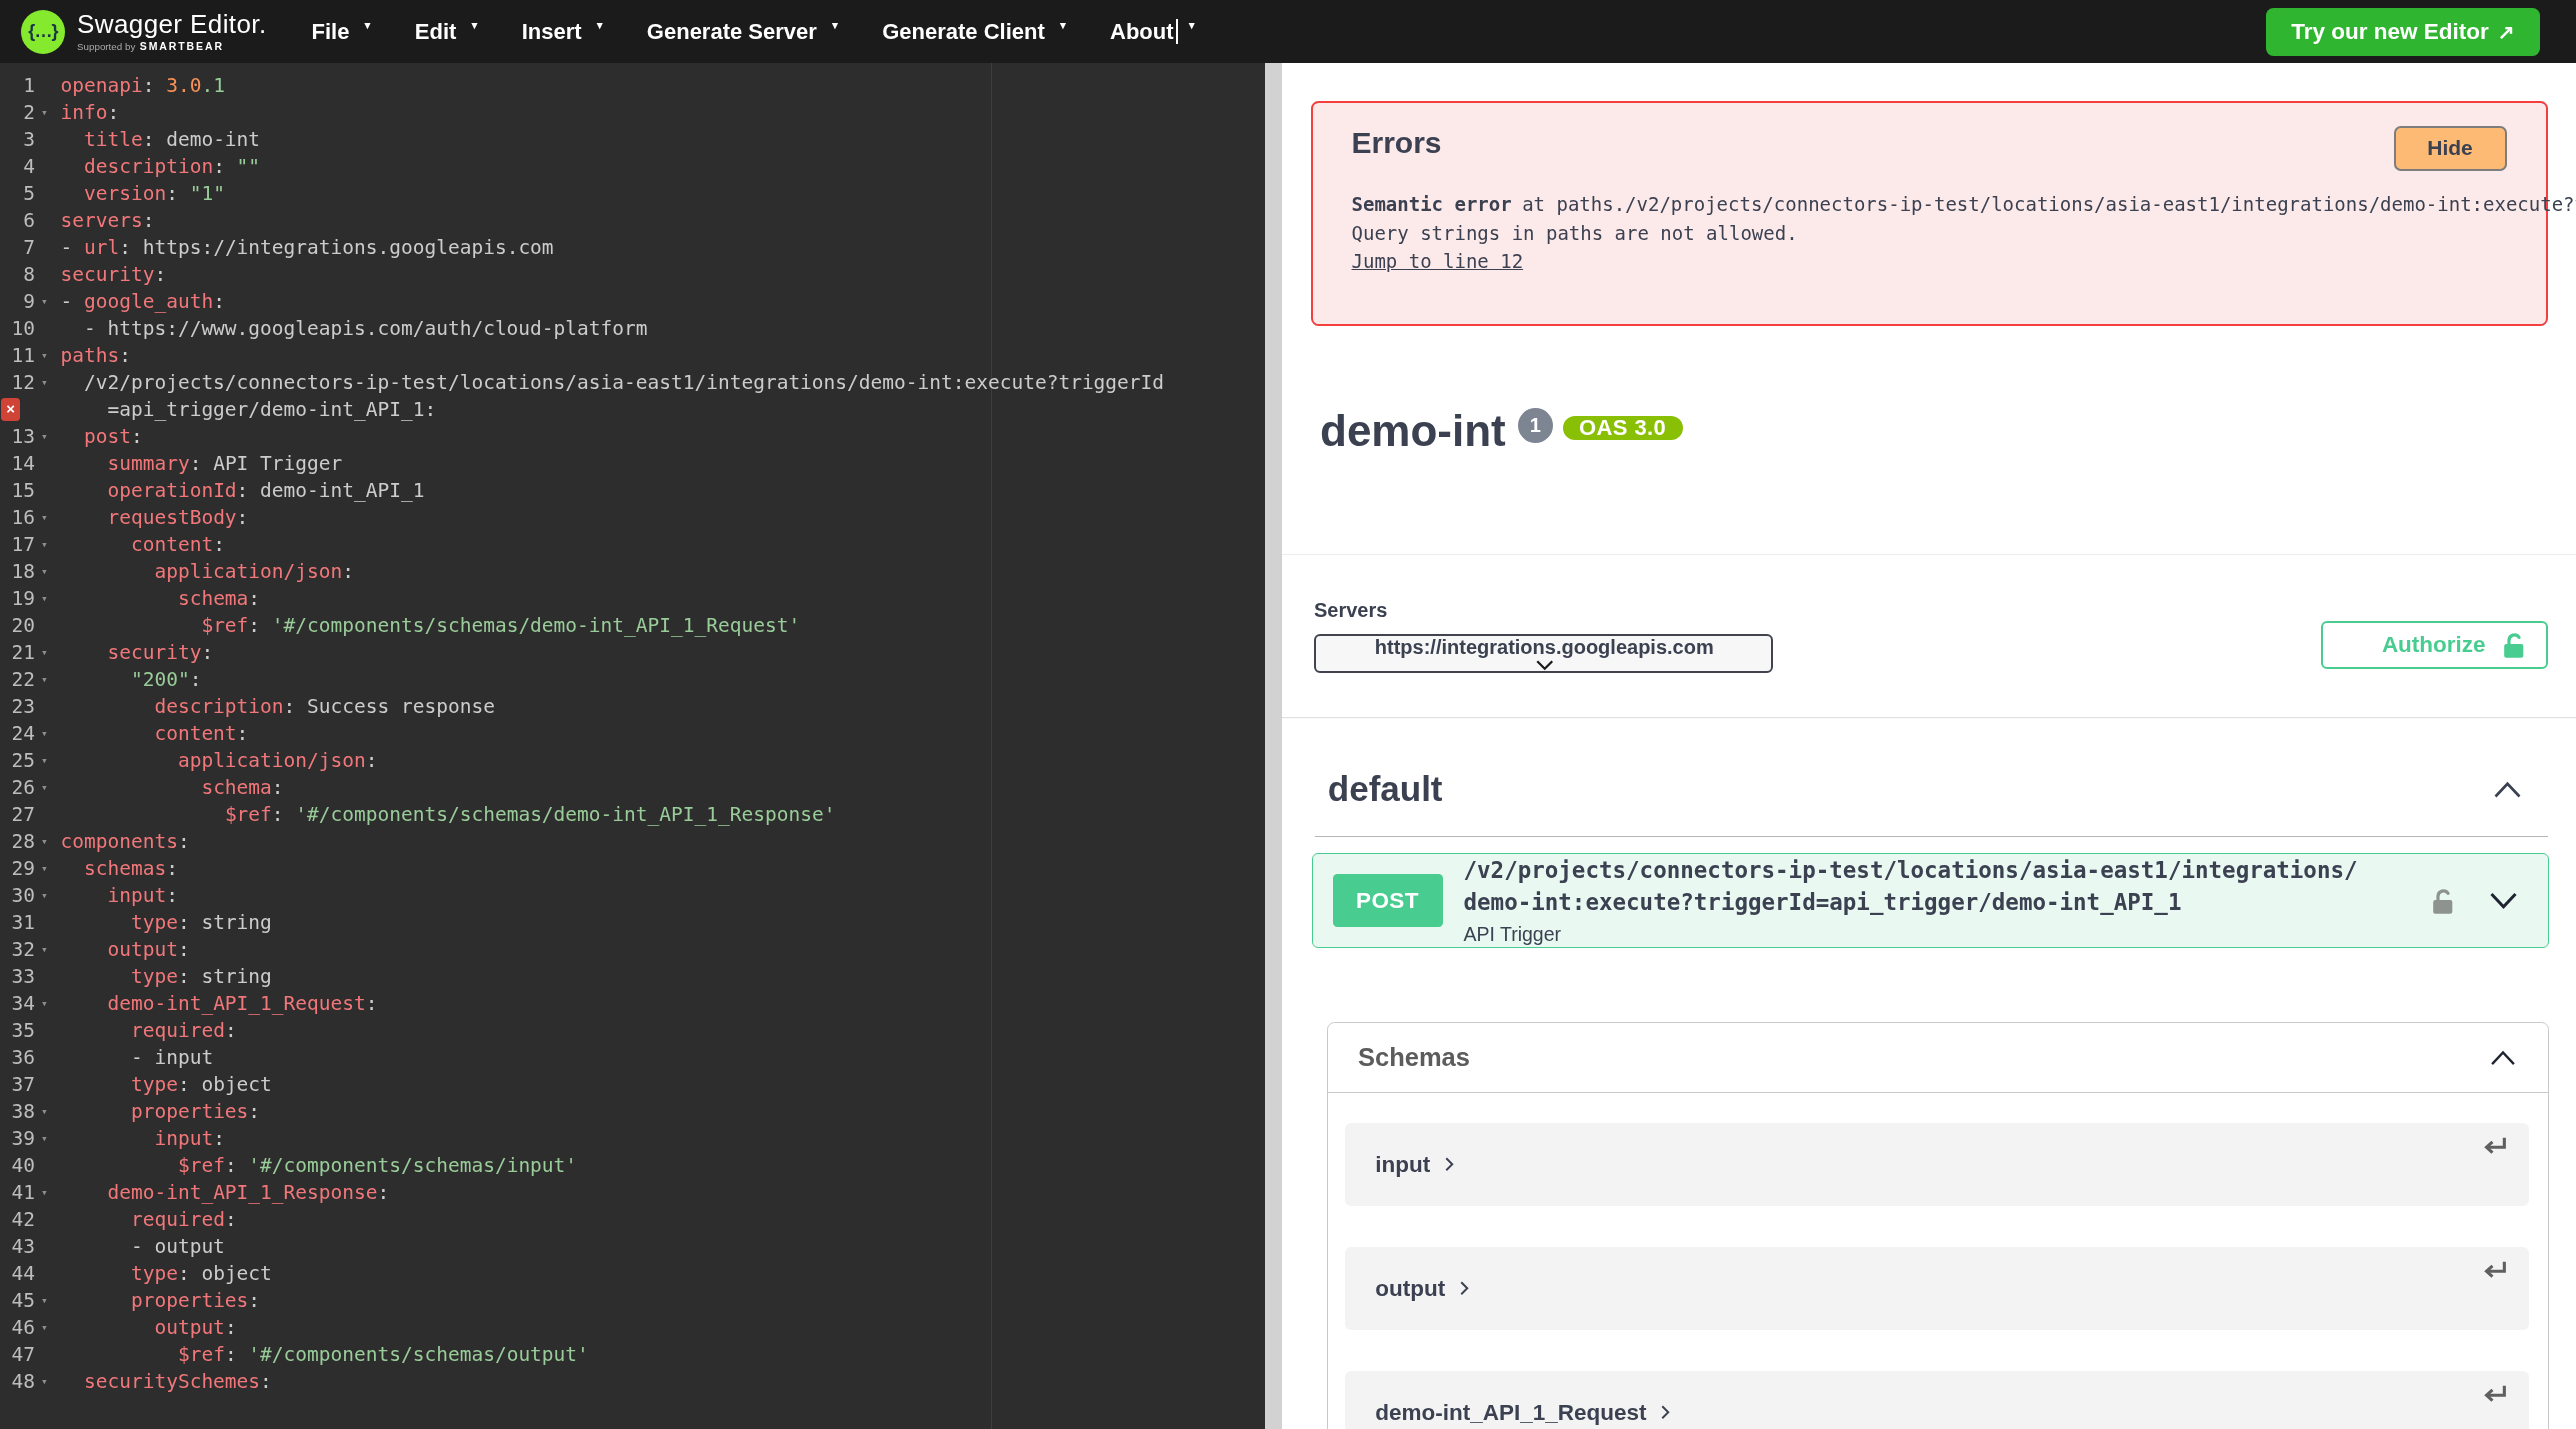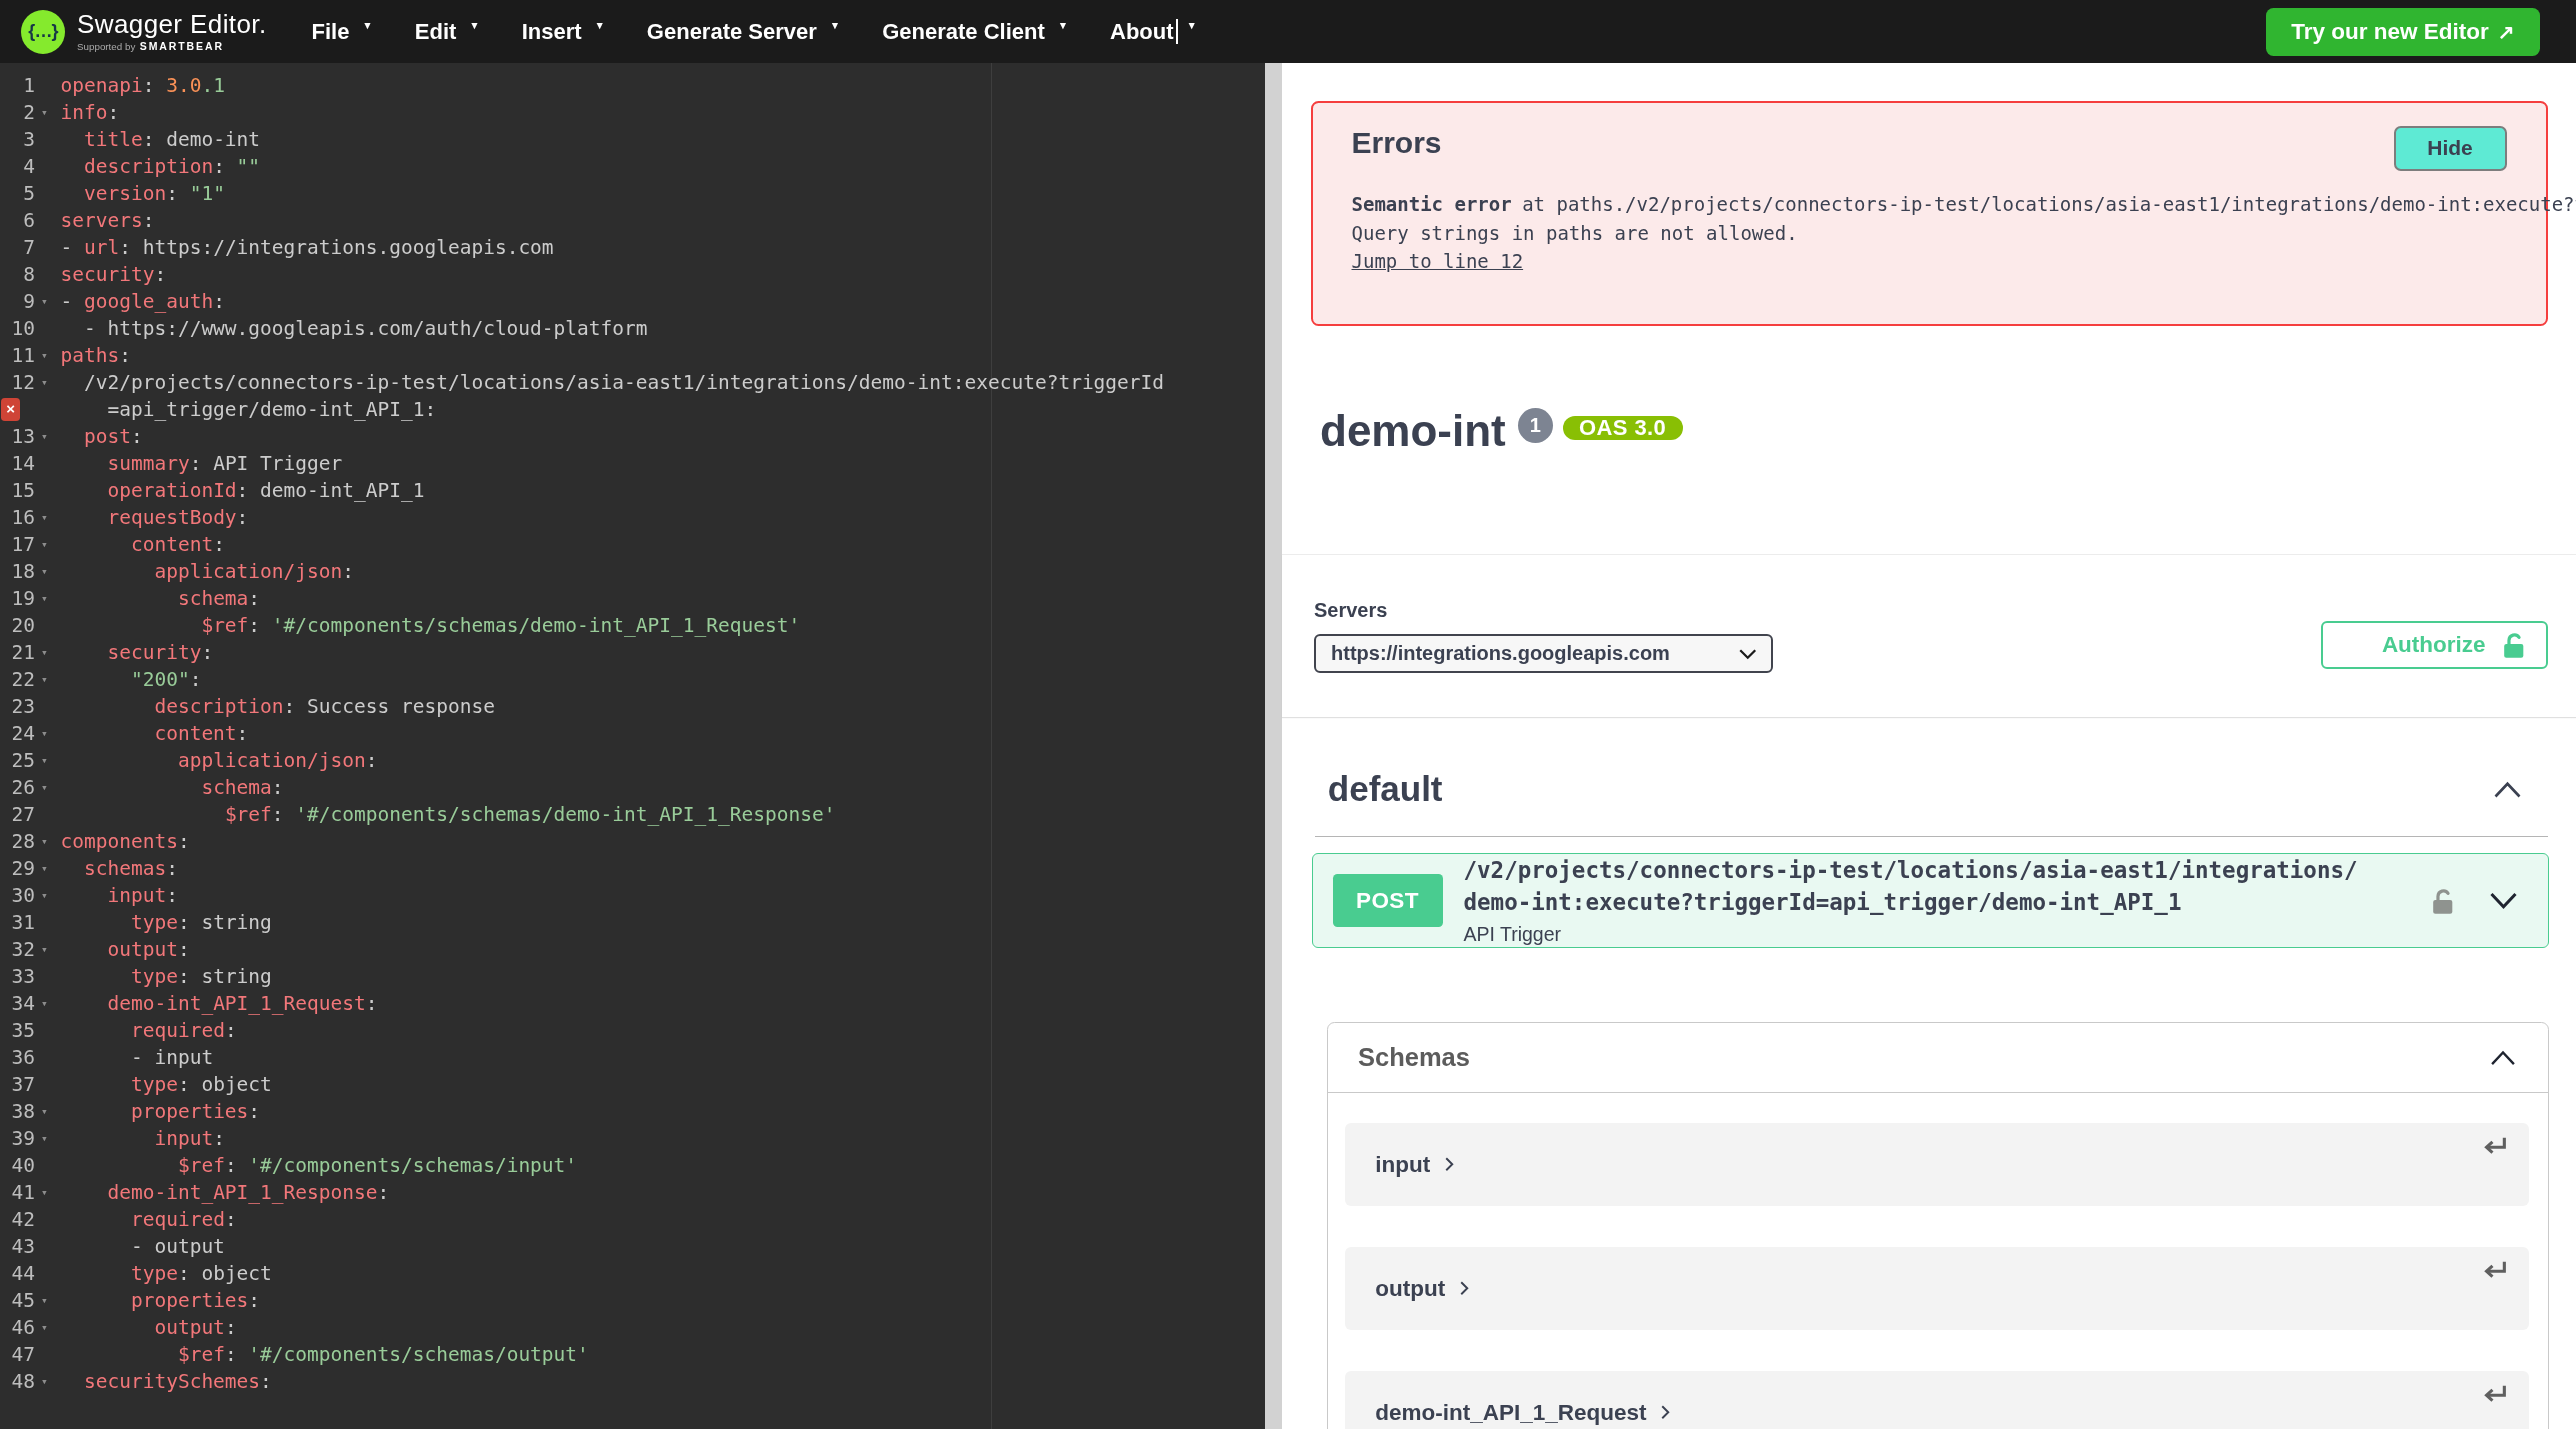--- a/index.html
+++ b/index.html
@@ -33,36 +33,36 @@
   .err-mark{position:absolute;left:0.8px;top:2.3px;width:19.5px;height:22.5px;background:#cf4436;border-radius:3.8px;color:#ffffff;font-size:15px;font-weight:700;text-align:center;line-height:22.5px;z-index:2;}
 
   .splitter{position:absolute;top:63px;left:1265px;width:16.5px;bottom:0;background:#d2d2d2;cursor:col-resize;}
 
   
   .preview{position:absolute;top:63px;left:1282px;right:0;bottom:0;background:#ffffff;color:#3b4151;}
 
   .errors-panel{position:absolute;top:38px;left:28.5px;right:28.5px;height:225px;background:#fceaea;border:2.3px solid #f53e3e;border-radius:7.5px;box-sizing:border-box;padding:22.5px 39px;}
   .err-head{display:flex;justify-content:space-between;align-items:flex-start;}
   .err-title{font-size:30px;font-weight:700;color:#3b4151;margin:0;}
-  .hide-btn{width:113px;height:45px;background:#5eead4;border:2.3px solid #7d7d7d;border-radius:6.8px;display:flex;align-items:center;justify-content:center;font-size:21px;font-weight:700;color:#3b4151;cursor:pointer;box-sizing:border-box;margin-left:32px;}
+  .hide-btn{width:113px;height:45px;background:#fdba74;border:2.3px solid #7d7d7d;border-radius:6.8px;display:flex;align-items:center;justify-content:center;font-size:21px;font-weight:700;color:#3b4151;cursor:pointer;box-sizing:border-box;margin-left:32px;}
   .err-body{margin-top:19.5px;font-family:"DejaVu Sans Mono",monospace;font-size:19px;color:#3b4151;line-height:28.5px;}
   .err-line1{white-space:nowrap;overflow:visible;}
   .err-type{font-weight:700;}
   .err-loc{margin-left:10.5px;}
   .err-link{text-decoration:underline;cursor:pointer;}
 
   .info{position:absolute;top:344px;left:38px;display:flex;align-items:center;}
   .api-title{margin:0;font-size:44px;line-height:48px;font-weight:700;color:#3b4151;}
   .ver-badge{margin-left:12px;margin-top:-12px;width:35px;height:35px;border-radius:50%;background:#7d8492;color:#ffffff;font-size:20px;font-weight:700;display:flex;align-items:center;justify-content:center;}
   .oas-badge{margin-left:9.8px;margin-top:-6px;height:24px;border-radius:19px;background:#89bf04;color:#ffffff;font-size:22px;font-weight:700;display:flex;align-items:center;padding:0 16.5px;letter-spacing:0.4px;}
 
   .scheme-container{position:absolute;top:491px;left:0;right:0;height:164px;border-top:0.8px solid #ececec;border-bottom:0.8px solid #e0e0e0;box-shadow:0 0.8px 1.5px rgba(0,0,0,0.06);box-sizing:border-box;}
   .servers{margin:44px 0 0 32px;}
   .servers-label{font-size:20px;font-weight:700;color:#3b4151;}
-  .servers-select{margin-top:12px;width:459px;height:39px;background:#f7f7f7;border:2.3px solid #41444e;border-radius:6px;display:flex;align-items:center;justify-content:space-between;padding:0 13.5px 0 15px;box-sizing:border-box;cursor:pointer;}
+  .servers-select{margin-top:12px;width:459px;height:39px;background:#f7f7f7;border:2.3px solid #41444e;border-radius:6px;display:flex;align-items:center;justify-content:space-between;padding:0 13.5px 0 15px;box-sizing:border-box;cursor:pointer;flex-direction:column;}
   .servers-select .sel-text{font-size:20px;font-weight:700;color:#3b4151;}
   .authorize-btn{position:absolute;top:66px;right:28.5px;width:227px;height:48px;background:#ffffff;border:2.3px solid #49cc90;border-radius:6px;display:flex;align-items:center;justify-content:center;gap:15px;cursor:pointer;box-sizing:border-box;}
   .authorize-btn .auth-label{font-size:22.5px;font-weight:700;color:#49cc90;margin-left:40px;}
 
   .tag-header{position:absolute;top:706px;left:33px;right:28px;height:68px;border-bottom:1.5px solid #b5b5b5;display:flex;justify-content:space-between;align-items:flex-start;padding:0 24px 0 12.8px;box-sizing:border-box;cursor:pointer;}
   .tag-title{margin:0;font-size:35px;font-weight:700;color:#3b4151;}
 
   .opblock{position:absolute;top:790px;left:30px;right:27px;height:95px;background:rgba(73,204,144,0.12);border:1.5px solid #49cc90;border-radius:6px;display:flex;align-items:center;padding:0 19.5px;box-sizing:border-box;}
   .method-badge{width:110px;height:53px;background:#49cc90;border-radius:4.5px;color:#ffffff;font-size:22.5px;font-weight:700;display:flex;align-items:center;justify-content:center;letter-spacing:0.4px;flex:none;}
   .op-col{margin-left:21px;flex:1;min-width:0;}

